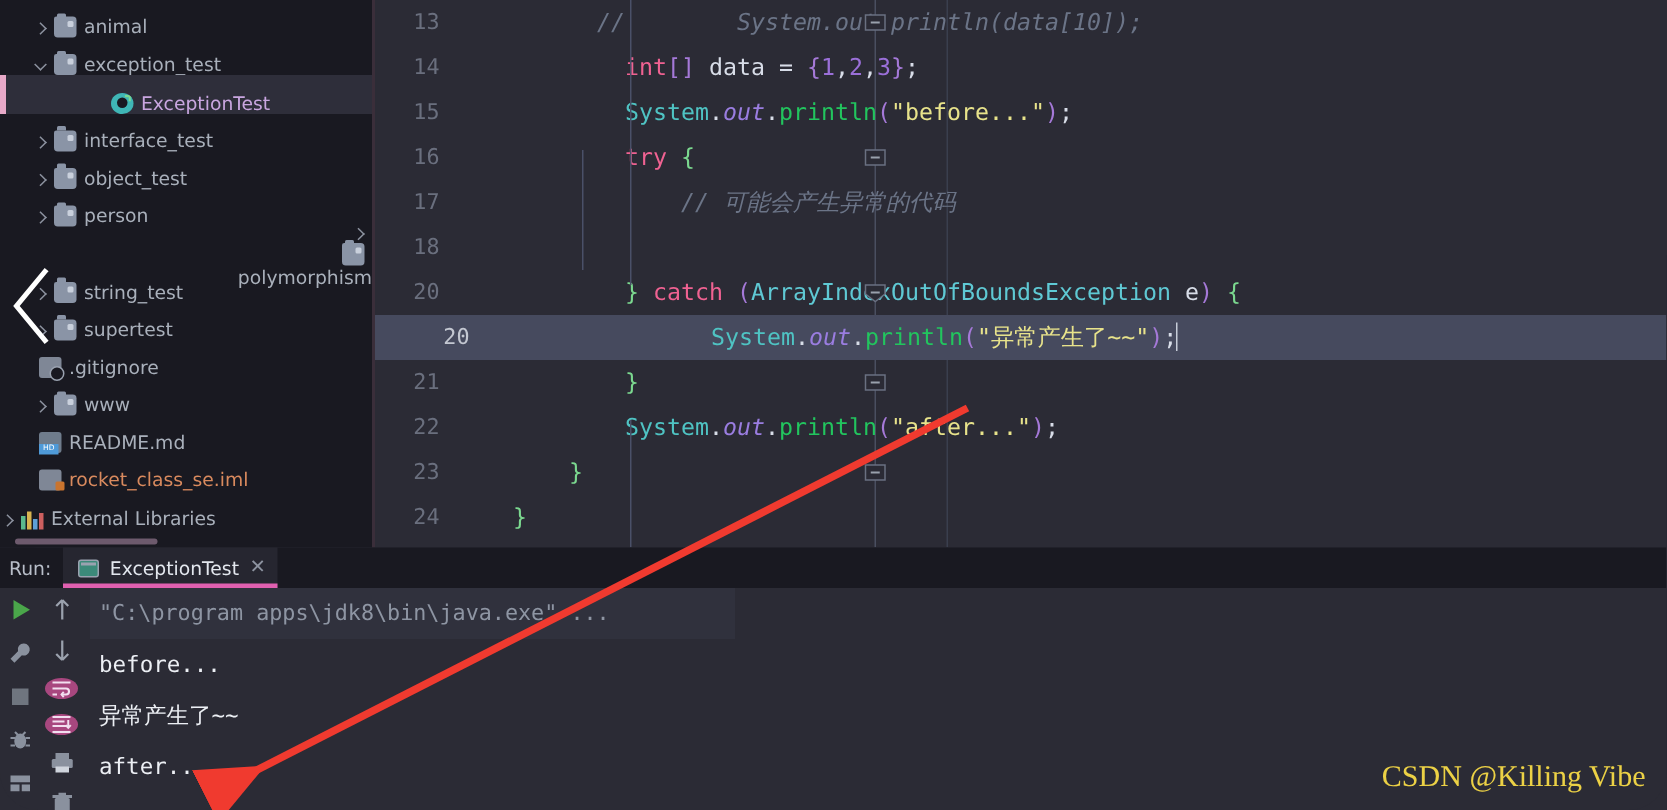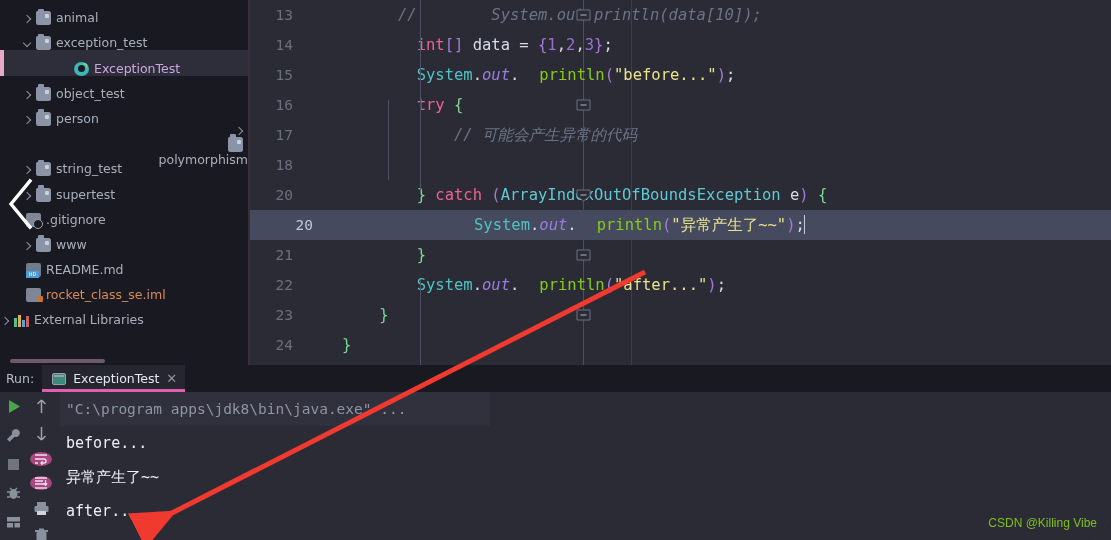--- a/index.html
+++ b/index.html
@@ -127,21 +127,21 @@
   .indent-guide{
     position:absolute; width:1px; background:#4a5068;
   }
 
   
   .k   { color:#f06292; }           
   .brk { color:#a579d8; }           
   .num { color:#9a6fd8; }
   .sys { color:#4fc3c3; }
   .out { color:#9a7de0; font-style:italic; }
-  .fn  { color:#84cc16;margin-left:20px; }
+  .fn  { color:#22c55e; }
   .str { color:#e8e38b; }
   .cls { color:#5fc9d4; }
   .var { color:#e0e6f0; }
   .cm  { color:#6b7487; font-style:italic; }
   .brace { color:#7bd88f; }
   .wavy { border-bottom:2px dotted #d9534f; padding-bottom:1px; }
   .caret{
     display:inline-block; width:1.5px; height:19px; background:#c6ccd8;
     vertical-align:-4px; margin-left:-1px;
   }
@@ -196,22 +196,22 @@
     font-family:"DejaVu Sans Mono", monospace; font-size:15px;
   }
   .cline{ height:34px; display:flex; align-items:center; white-space:pre; }
   .cline.path{ color:#8e95a3; font-size:14.5px; background:#30313d; width:430px; padding-left:6px; }
   .cline.out-t{ color:#eceff4; padding-left:6px; }
 
   
   .arrow-svg{ position:absolute; left:0; top:0; width:1111px; height:540px; pointer-events:none; z-index:10; }
 
   .watermark{
-    position:absolute; right:14px; bottom:10px; color:#84cc16; font-size:12px;
-    font-family:Liberation Sans, sans-serif; z-index:11; opacity:.92;
+    position:absolute; right:14px; bottom:10px; color:#fde047; font-size:20px;
+    font-family:Liberation Serif, serif; z-index:11; opacity:.92;
   }
 
   .scroll-h{
     position:absolute; left:10px; bottom:2px; width:95px; height:4px;
     background:#6d5a6d; border-radius:2px;
   }
 </style>
 </head>
 <body>
 
@@ -226,20 +226,25 @@
         </div>
         <div class="tree-row" style="padding-left: 22px;">
           <span class="twisty d"></span>
           <span class="ic folder"></span>
           <span class="t-label ">exception_test</span>
         </div>
         <div class="tree-row sel" style="padding-left: 60px;">
           <span class="twisty "></span>
           <span class="ic cls"></span>
           <span class="t-label cls">ExceptionTest</span>
+        </div>
+        <div class="tree-row" style="padding-left: 22px;">
+          <span class="twisty r"></span>
+          <span class="ic folder"></span>
+          <span class="t-label ">interface_test</span>
         </div>
         <div class="tree-row" style="padding-left: 22px;">
           <span class="twisty r"></span>
           <span class="ic folder"></span>
           <span class="t-label ">object_test</span>
         </div>
         <div class="tree-row" style="padding-left: 22px;">
           <span class="twisty r"></span>
           <span class="ic folder"></span>
           <span class="t-label ">person</span>

